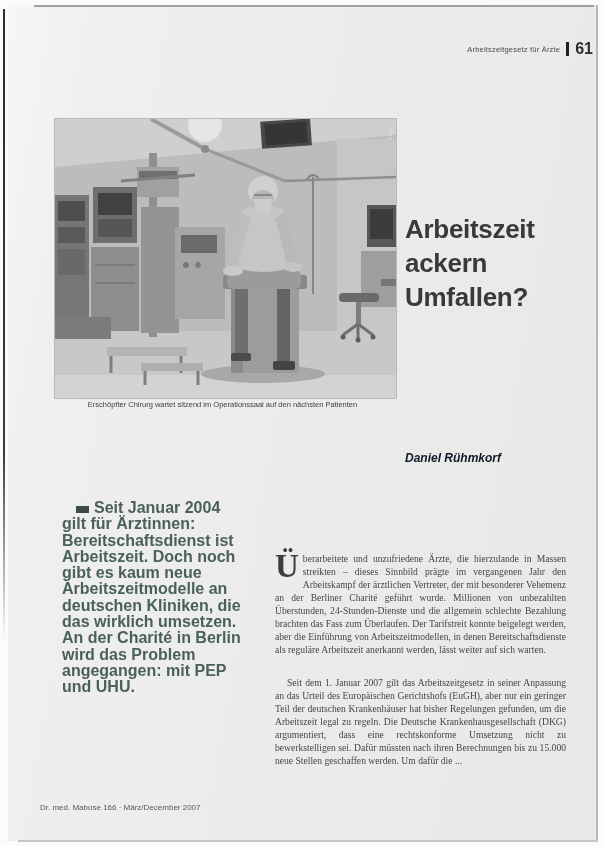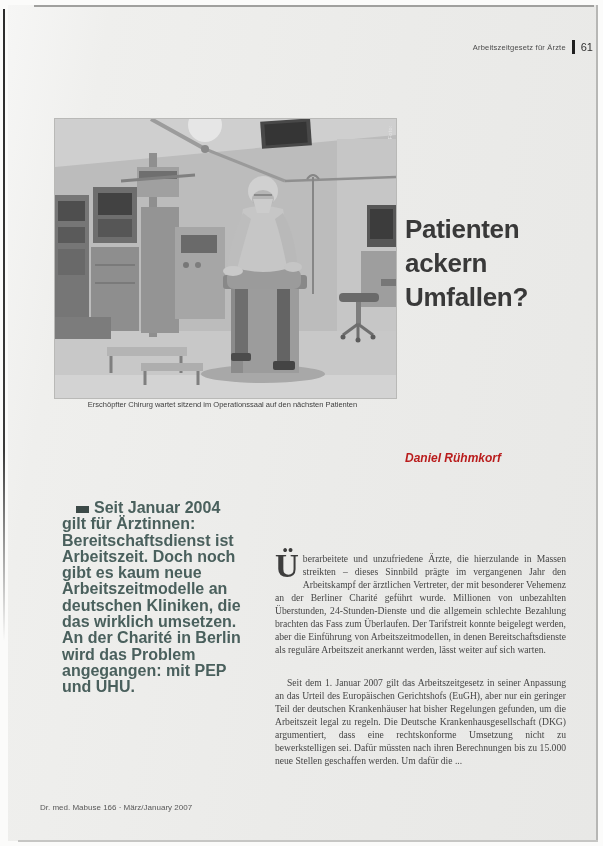--- a/index.html
+++ b/index.html
@@ -13,37 +13,37 @@
   .spine-shadow{position:absolute;left:3px;top:9px;width:2px;height:632px;
          background:linear-gradient(#2c2c2c 0%,#3a3a3a 70%,rgba(60,60,60,0) 100%);}
   .edge-top{position:absolute;left:34px;top:5px;width:560px;height:2px;background:#a0a09e;}
   .edge-right{position:absolute;left:596px;top:5px;width:2px;height:836px;background:#b7b7b5;}
   .edge-bottom{position:absolute;left:18px;top:840px;width:580px;height:2px;background:#c6c6c4;}
 
   
   .runhead{position:absolute;top:40px;right:28px;display:flex;align-items:center;gap:6px;}
   .runhead .section{font-size:7.5px;letter-spacing:.2px;color:#4a4a4a;}
   .runhead .rule{width:3px;height:14px;background:#1f1f1f;}
-  .runhead .pagenum{font-size:11px;font-weight:normal;color:#2f2f2f;}
+  .runhead .pagenum{font-size:16px;font-weight:bold;color:#2f2f2f;}
 
   
   .photo{position:absolute;left:55px;top:119px;width:341px;height:279px;overflow:hidden;
          box-shadow:0 0 0 1px #b9b9b7;}
   .photo svg{display:block;}
   .photo-credit{position:absolute;right:3px;top:6px;writing-mode:vertical-rl;transform:rotate(180deg);
          font-size:5.5px;color:#e3e3e3;letter-spacing:.4px;}
   .caption{position:absolute;left:55px;top:400px;width:335px;text-align:center;
          font-size:7.5px;color:#3e3e3e;}
 
   
   .headline{position:absolute;left:405px;top:212px;width:180px;color:#393939;
          font-weight:bold;font-size:26px;line-height:34px;letter-spacing:-.3px;}
   .deck{position:absolute;left:405px;top:352px;width:175px;color:#44514e;
          font-weight:bold;font-size:13.5px;line-height:20px;}
-  .author{position:absolute;left:405px;top:451px;width:175px;color:#b91c1c;
+  .author{position:absolute;left:405px;top:451px;width:175px;color:#0f172a;
          font-weight:bold;font-style:italic;font-size:12px;}
 
   
   .standfirst{position:absolute;left:62px;top:500px;width:186px;
          font-size:16px;line-height:16.3px;font-weight:bold;color:#4a605d;text-indent:14px;}
   .bullet{display:inline-block;width:13px;height:7px;background:#3c4a48;margin-right:5px;
          vertical-align:baseline;}
 
   
   .bodycopy{position:absolute;left:275px;top:552px;width:291px;color:#464646;
@@ -165,29 +165,29 @@
         <rect x="86" y="244" width="62" height="8" fill="#aeaeae"></rect>
         <line x1="90" y1="252" x2="90" y2="266" stroke="#7f7f7f" stroke-width="3"></line>
         <line x1="143" y1="252" x2="143" y2="266" stroke="#7f7f7f" stroke-width="3"></line>
       </g>
     </svg>
     <span class="photo-credit">Foto:</span>
   </div>
   <div class="caption">Erschöpfter Chirurg wartet sitzend im Operationssaal auf den nächsten Patienten</div>
 
   <div class="headline">
-    <div>Patienten</div>
+    <div>Arbeitszeit</div>
     <div>ackern</div>
     <div>Umfallen?</div>
   </div>
   <div class="author">Daniel Rühmkorf</div>
 
   <div class="standfirst">
     <span class="bullet"></span><span>Seit Januar 2004 gilt für Ärztinnen: Bereitschaftsdienst ist Arbeitszeit. Doch noch gibt es kaum neue Arbeitszeitmodelle an deutschen Kliniken, die das wirklich umsetzen. An der Charité in Berlin wird das Problem angegangen: mit PEP und UHU.</span>
   </div>
 
   <div class="bodycopy">
     <p><span class="dropcap">Ü</span><span>berarbeitete und unzufriedene Ärzte, die hierzulande in Massen streikten – dieses Sinnbild prägte im vergangenen Jahr den Arbeitskampf der ärztlichen Vertreter, der mit besonderer Vehemenz an der Berliner Charité geführt wurde. Millionen von unbezahlten Überstunden, 24-Stunden-Dienste und die allgemein schlechte Bezahlung brachten das Fass zum Überlaufen. Der Tarifstreit konnte beigelegt werden, aber die Einführung von Arbeitszeitmodellen, in denen Bereitschaftsdienste als reguläre Arbeitszeit anerkannt werden, lässt weiter auf sich warten.</span></p>
     <p>Seit dem 1. Januar 2007 gilt das Arbeitszeitgesetz in seiner Anpassung an das Urteil des Europäischen Gerichtshofs (EuGH), aber nur ein geringer Teil der deutschen Krankenhäuser hat bisher Regelungen gefunden, um die Arbeitszeit legal zu regeln. Die Deutsche Krankenhausgesellschaft (DKG) argumentiert, dass eine rechtskonforme Umsetzung nicht zu bewerkstelligen sei. Dafür müssten nach ihren Berechnungen bis zu 15.000 neue Stellen geschaffen werden. Um dafür die ...</p>
   </div>
 
-  <div class="folio">Dr. med. Mabuse 166 · März/January 2007</div>
+  <div class="folio">Dr. med. Mabuse 166 · März/December 2007</div>
 </div>
 
 </body></html>

